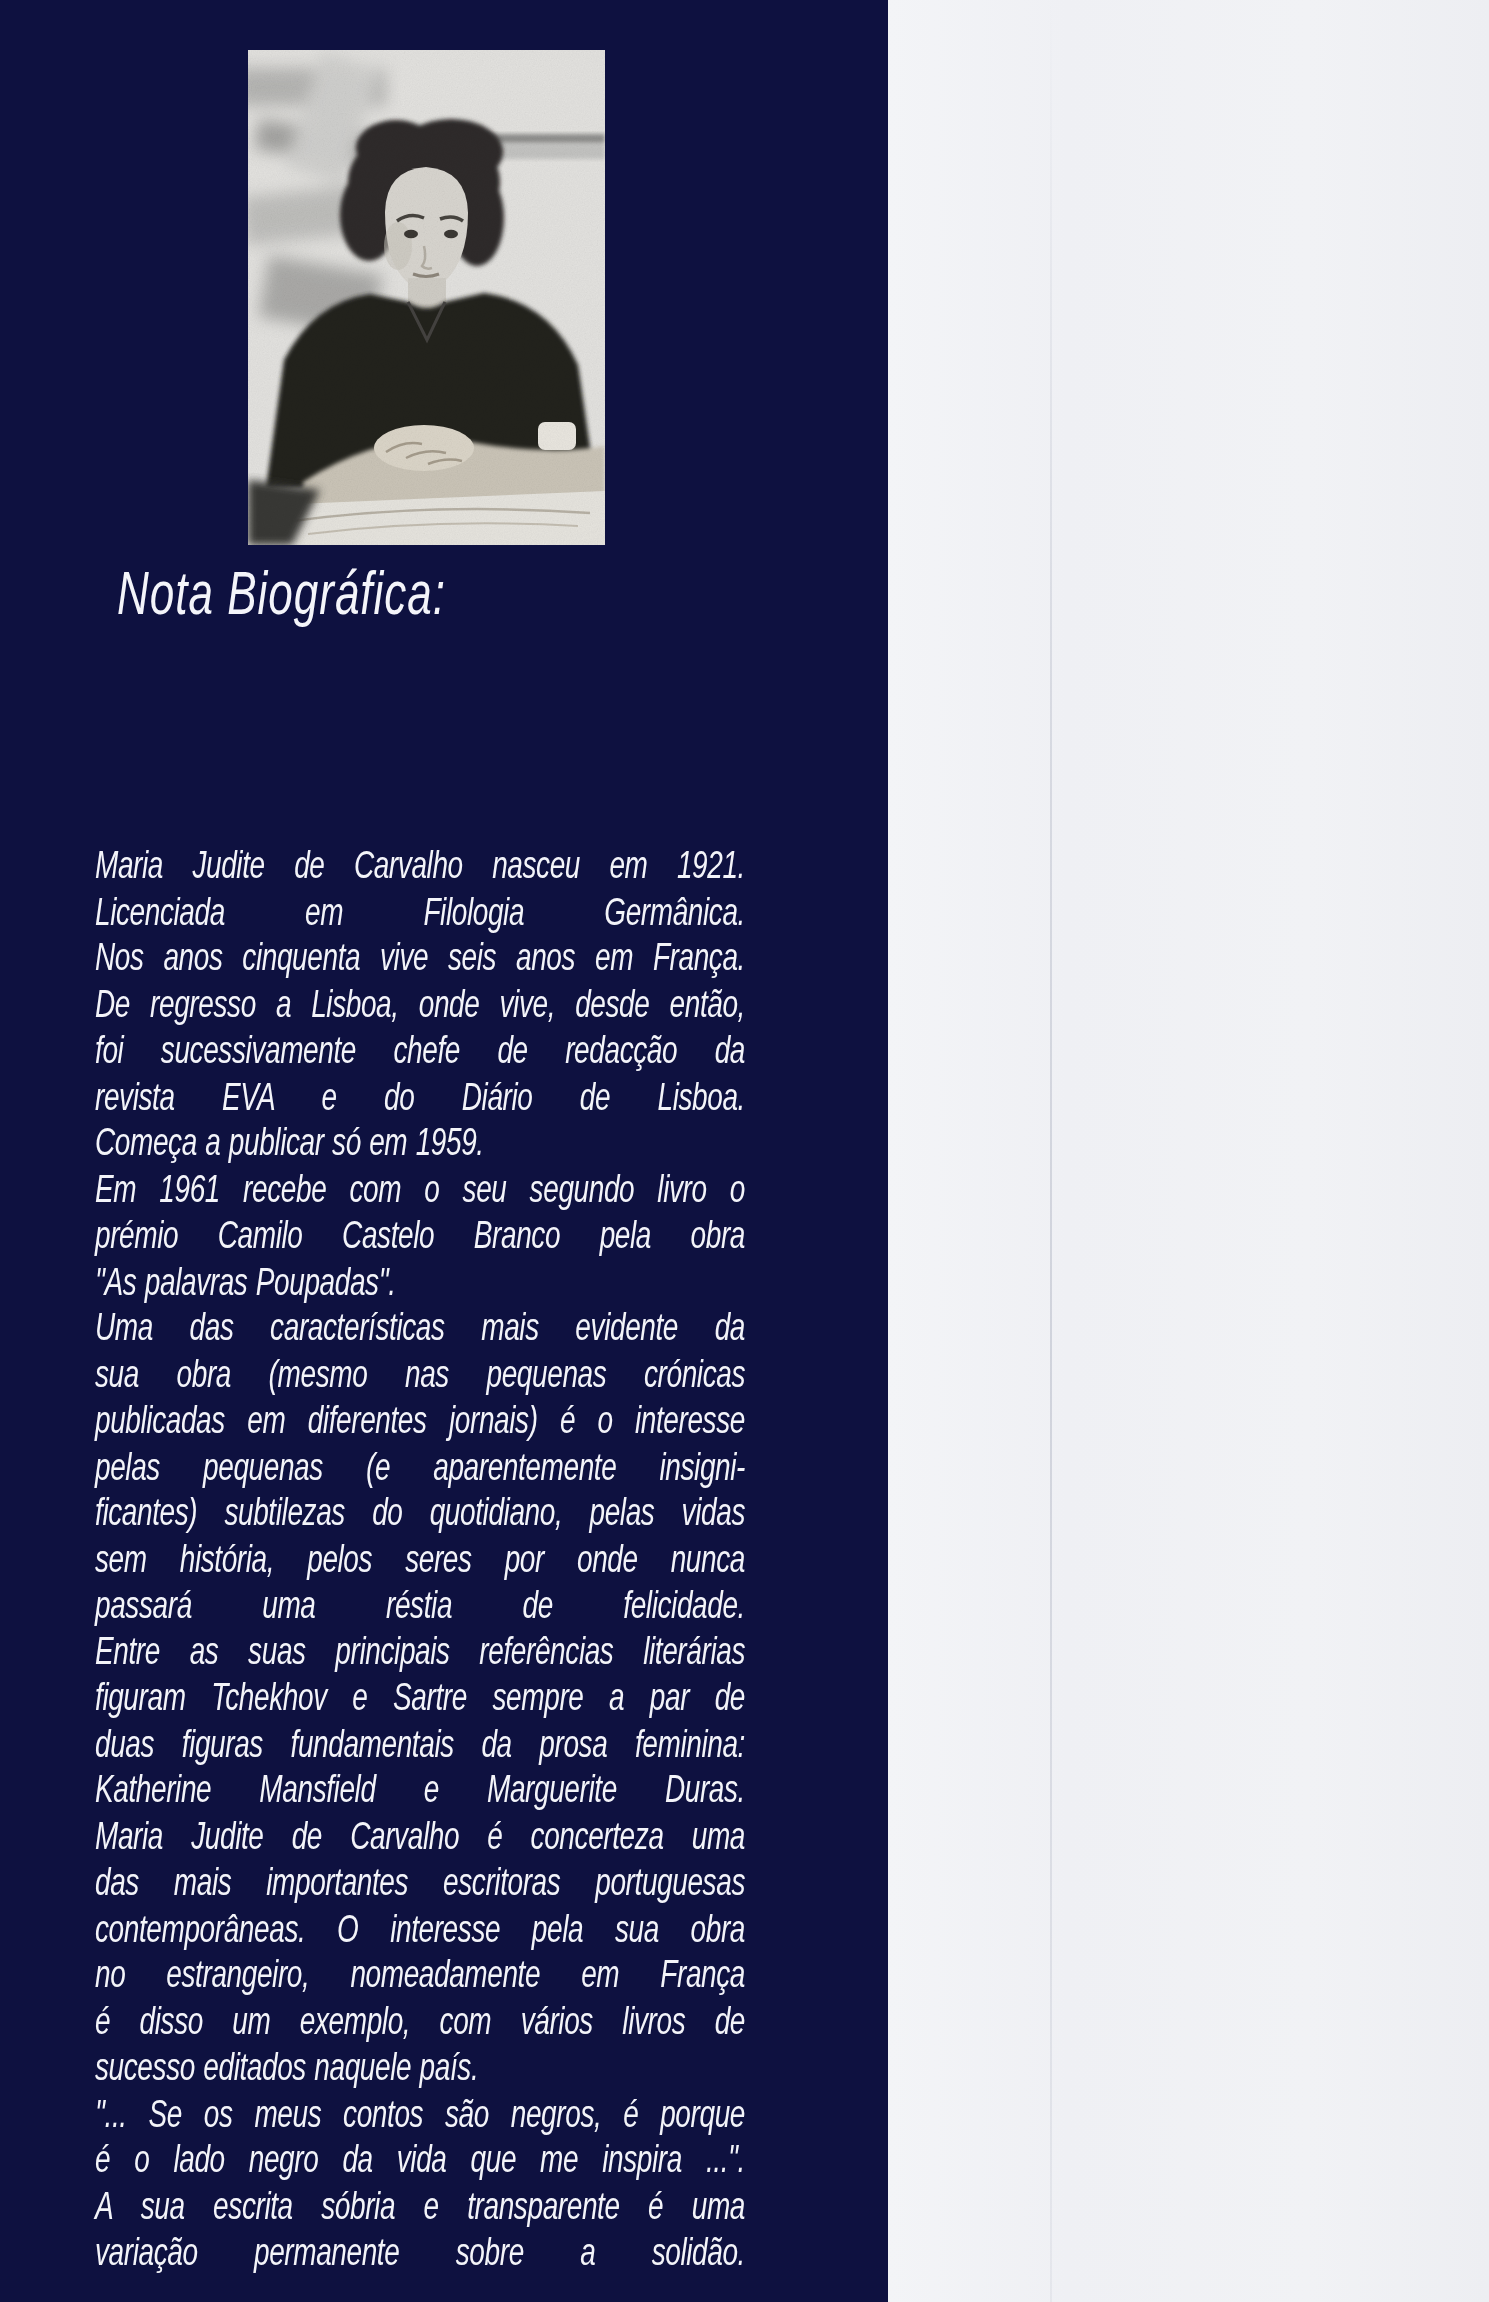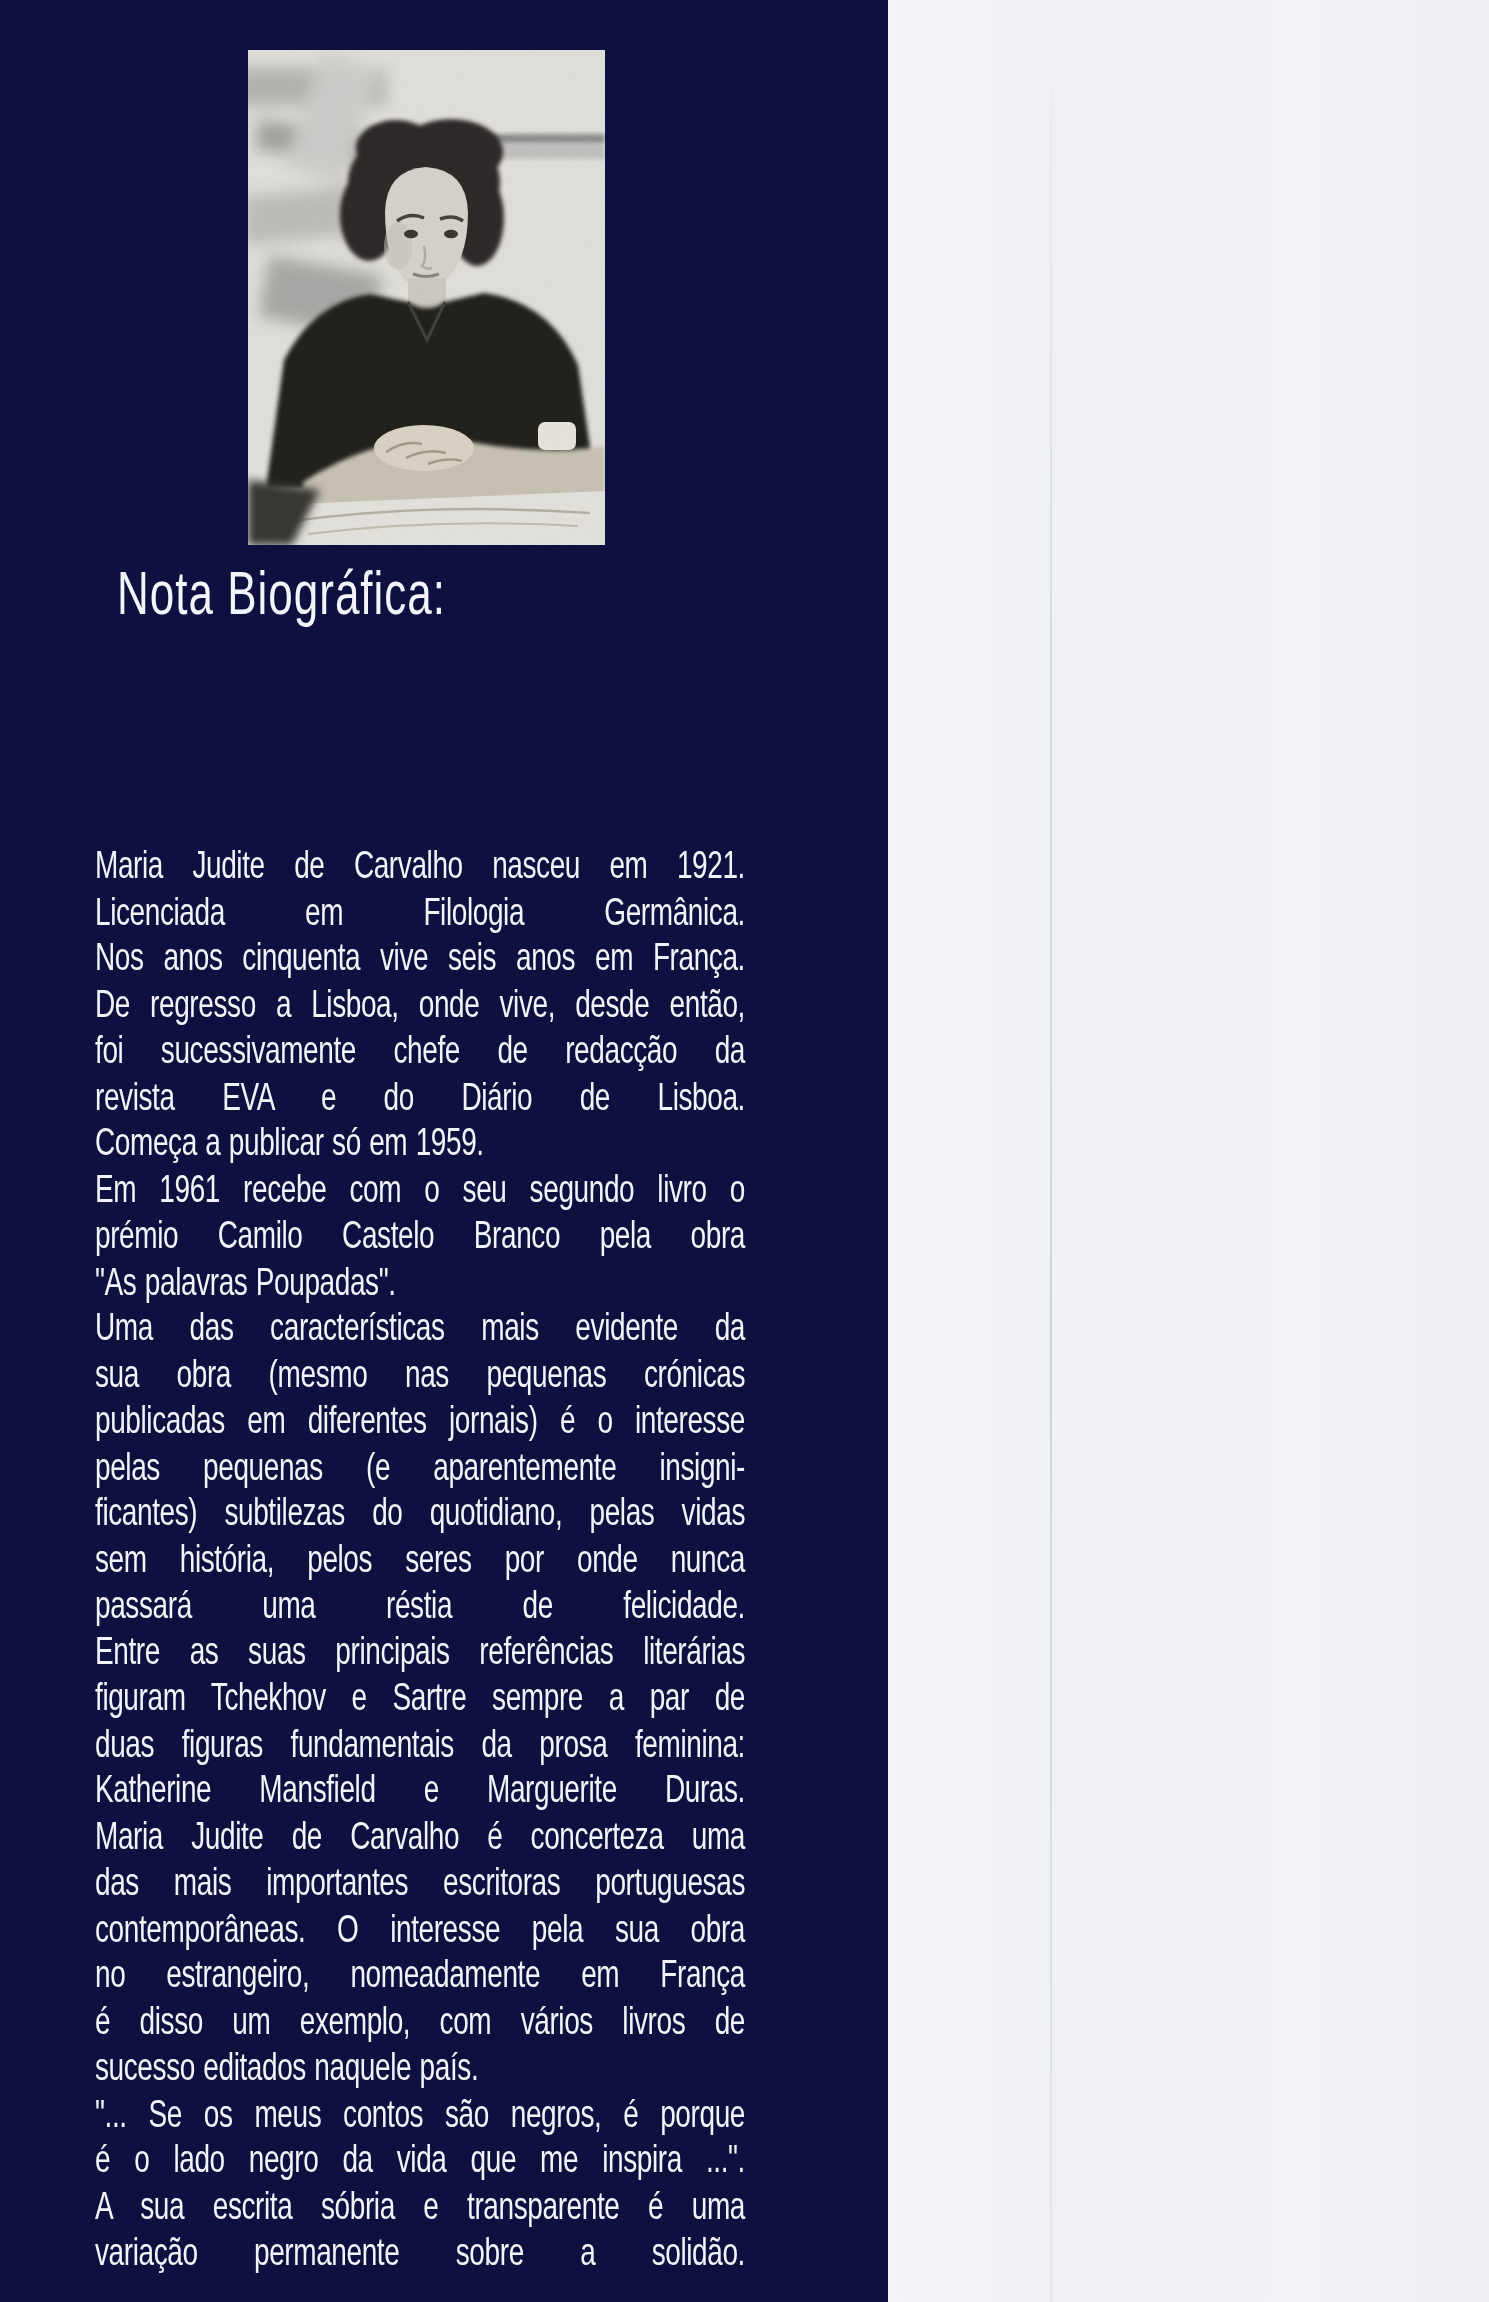--- a/index.html
+++ b/index.html
@@ -8,20 +8,21 @@
     font-family:"Liberation Sans","DejaVu Sans",sans-serif;
     background:#0e1140;
     overflow:hidden;
   }
   .page { position:relative; width:1489px; height:2302px; }
 
   
   .flap {
     position:absolute; left:0; top:0; width:888px; height:2302px;
     background:#0e1140;
+    font-style:italic;
   }
 
   
   .paper {
     position:absolute; left:888px; top:0; width:601px; height:2302px;
     background:linear-gradient(90deg,#f3f4f7 0%, #eff0f4 30%, #f1f2f5 70%, #edeef2 100%);
   }
   .paper .crease {
     position:absolute; left:162px; top:0; width:2px; height:100%;
     background:linear-gradient(180deg, rgba(170,175,190,0.0) 0%, rgba(170,175,190,0.35) 30%, rgba(170,175,190,0.45) 60%, rgba(170,175,190,0.15) 100%);

